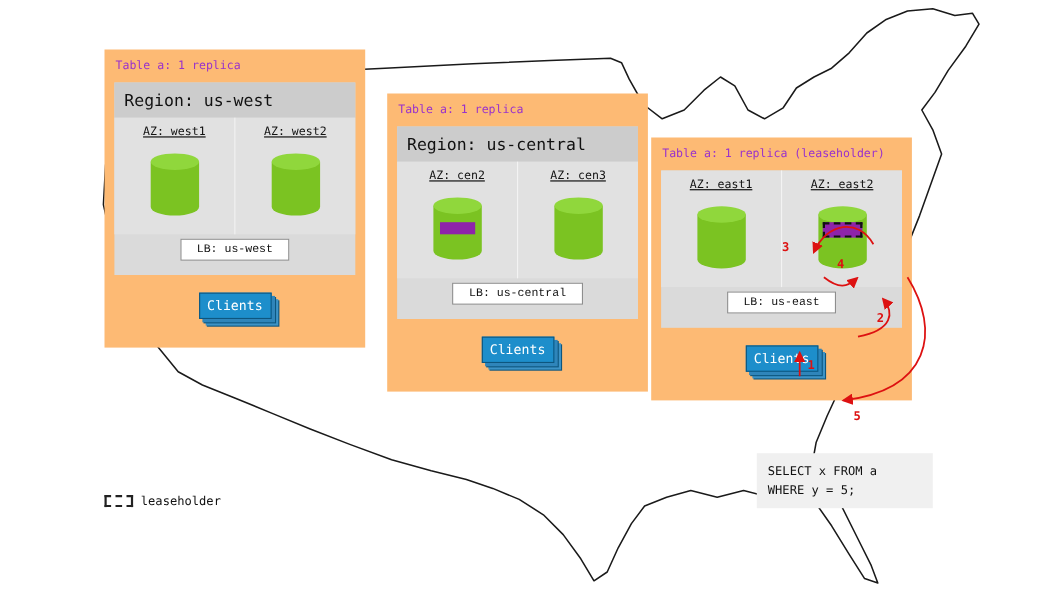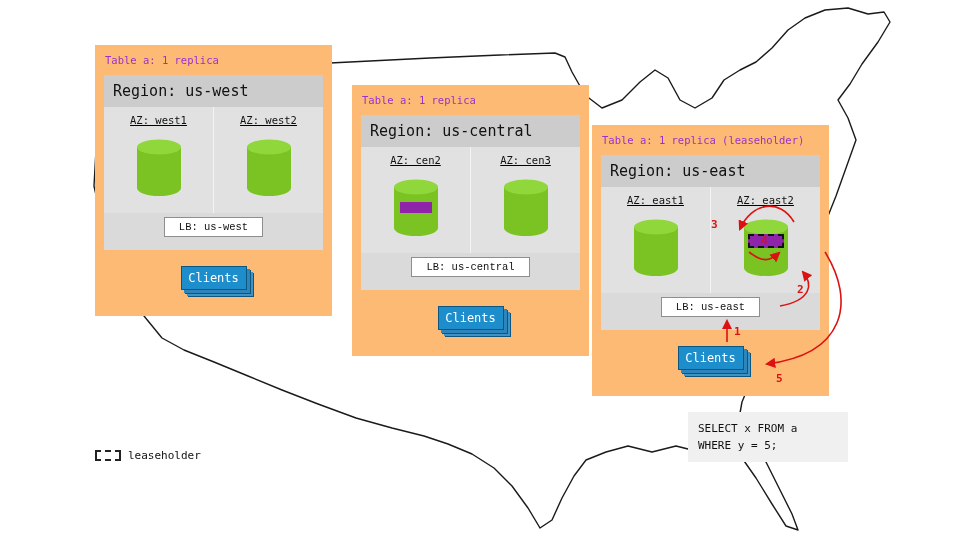--- a/index.html
+++ b/index.html
@@ -128,21 +128,20 @@
         </div>
       </div>
       <div class="lb-box">LB: us-central</div>
     </div>
     <div class="clients-btn">Clients</div>
   </section>
 
   <section class="panel" id="panel-east">
     <div class="panel-header">Table a: 1 replica (leaseholder)</div>
     <div class="region">
-      <div class="region-title">Region: us-east</div>
       <div class="az-row">
         <div class="az-cell">
           <div class="az-label">AZ: east1</div>
           <div class="cyl-wrap">
             <svg width="46" height="58" viewBox="0 0 46 58">
               <path d="M1,8 L1,49 A22,8 0 0 0 45,49 L45,8 Z" fill="#7bc322"></path>
               <ellipse cx="23" cy="8" rx="22" ry="7.5" fill="#90d73c"></ellipse>
             </svg>
           </div>
         </div>

